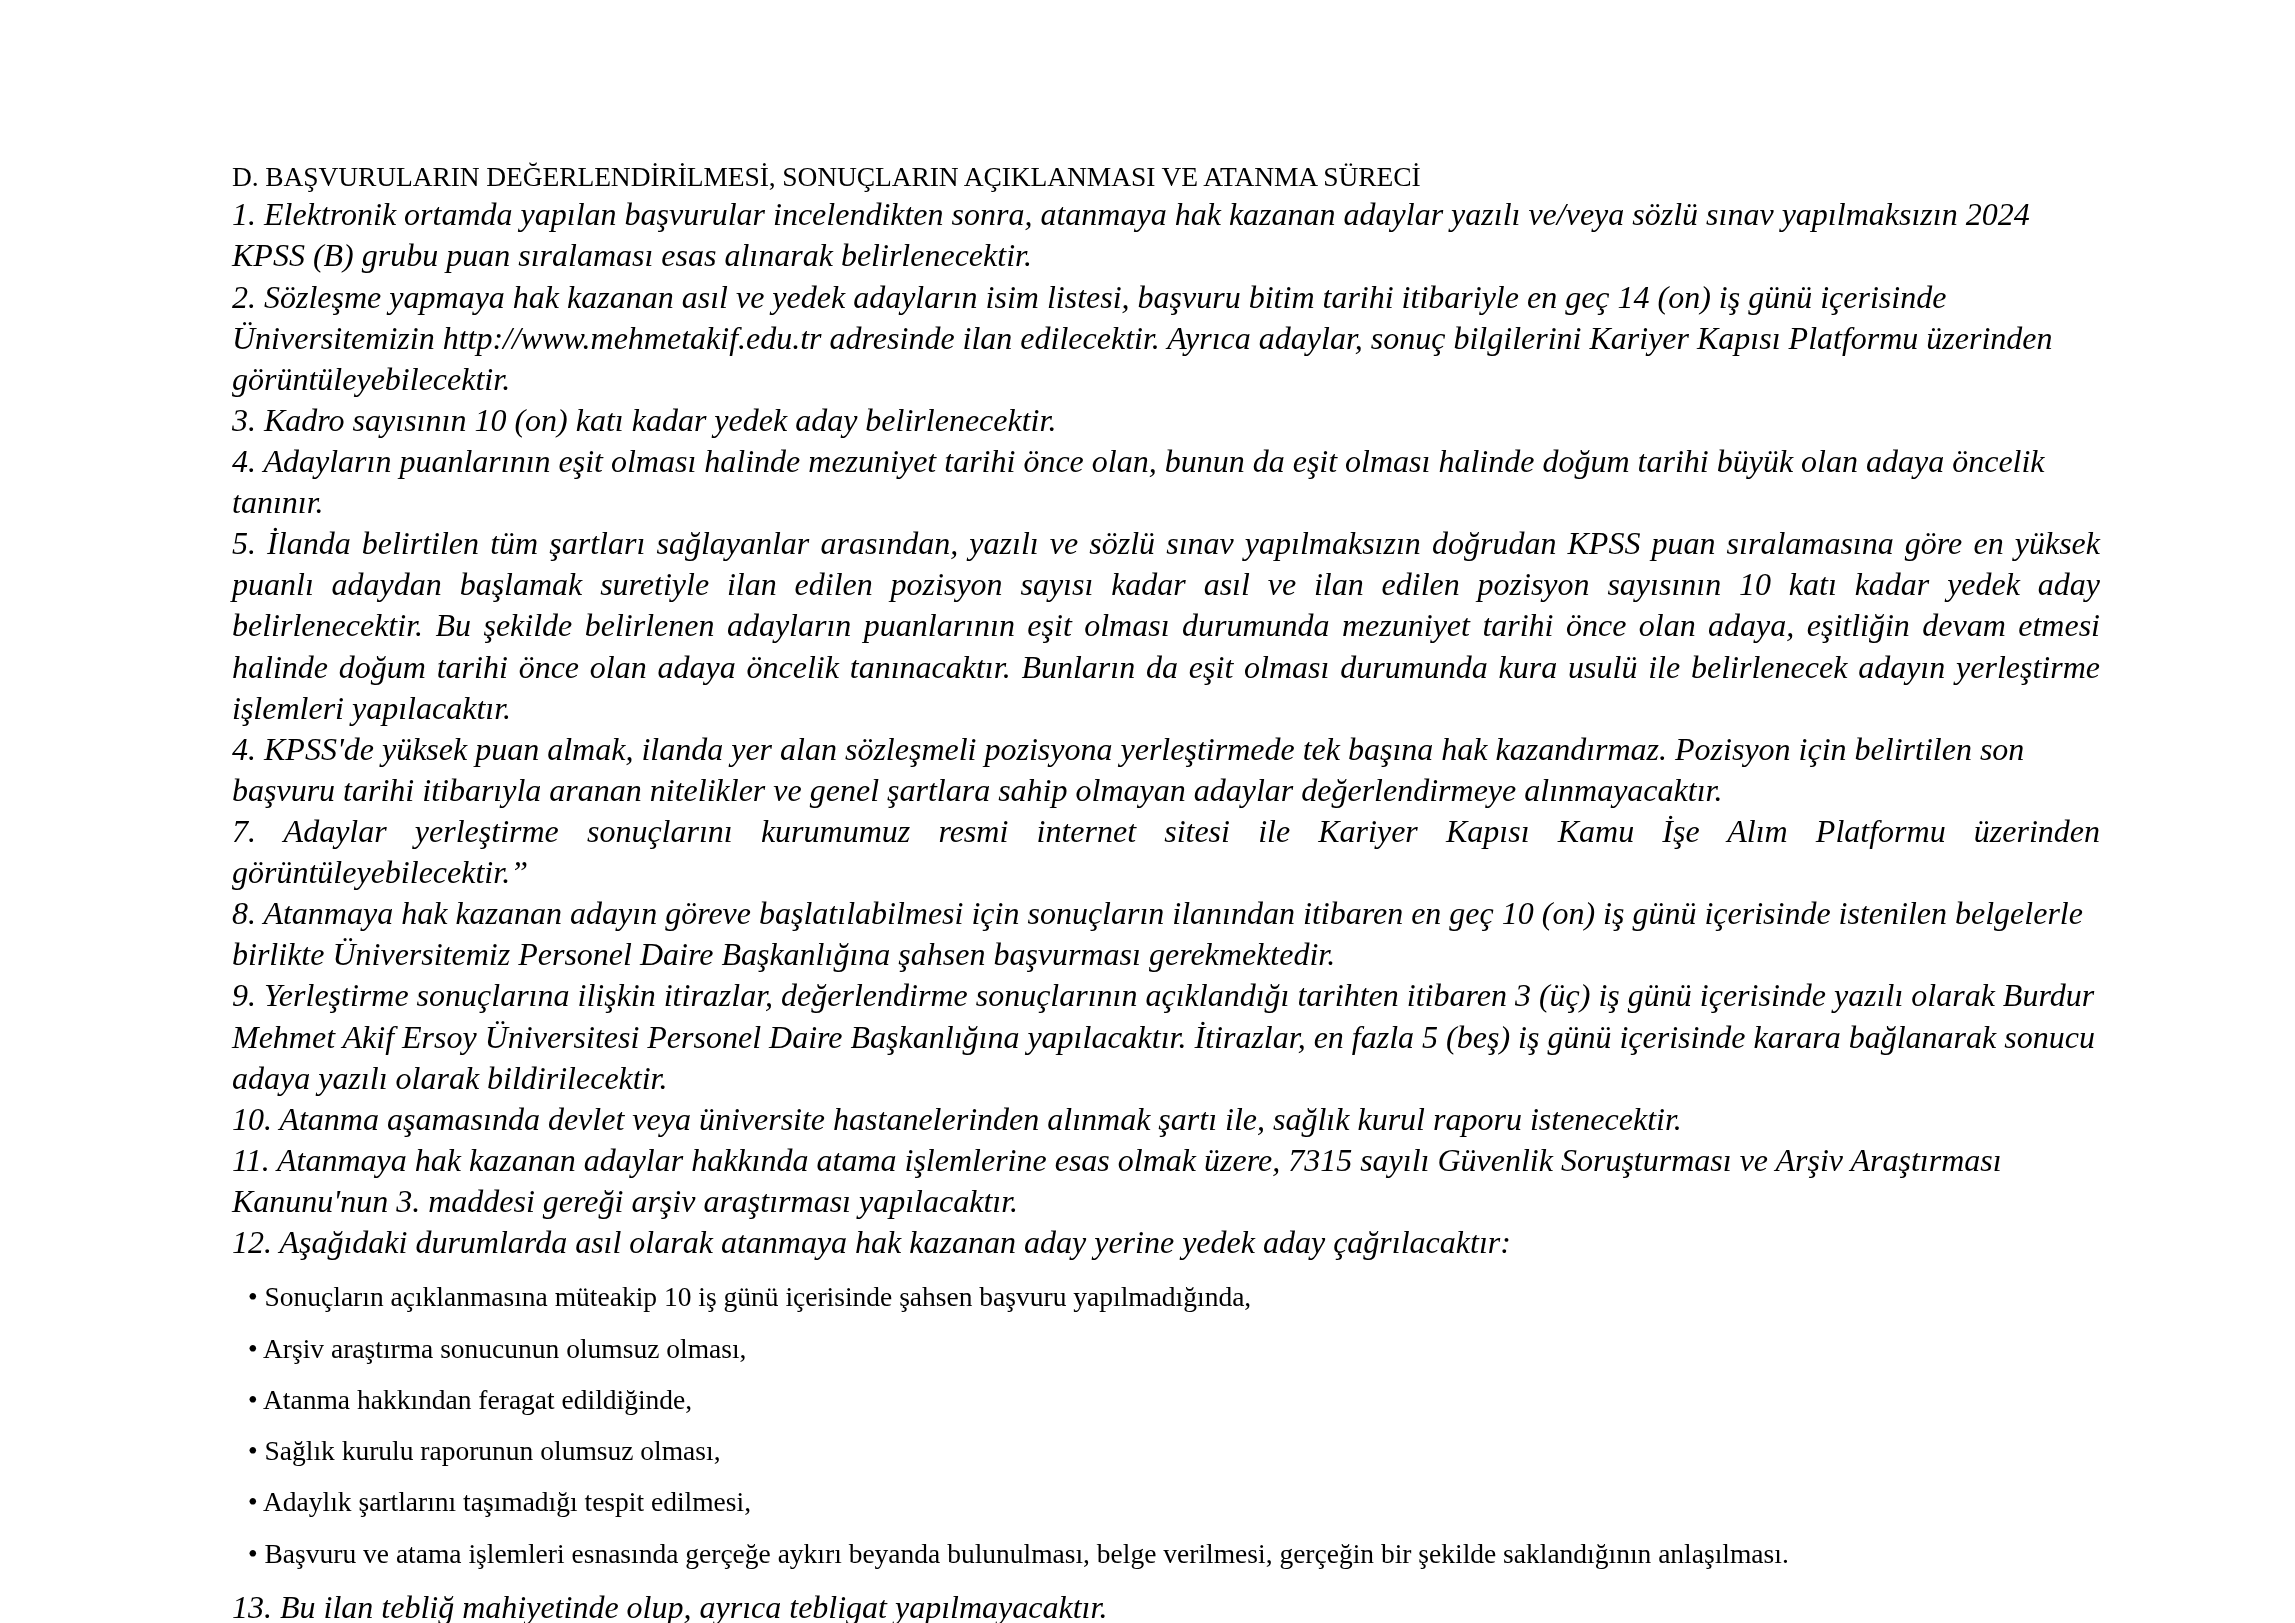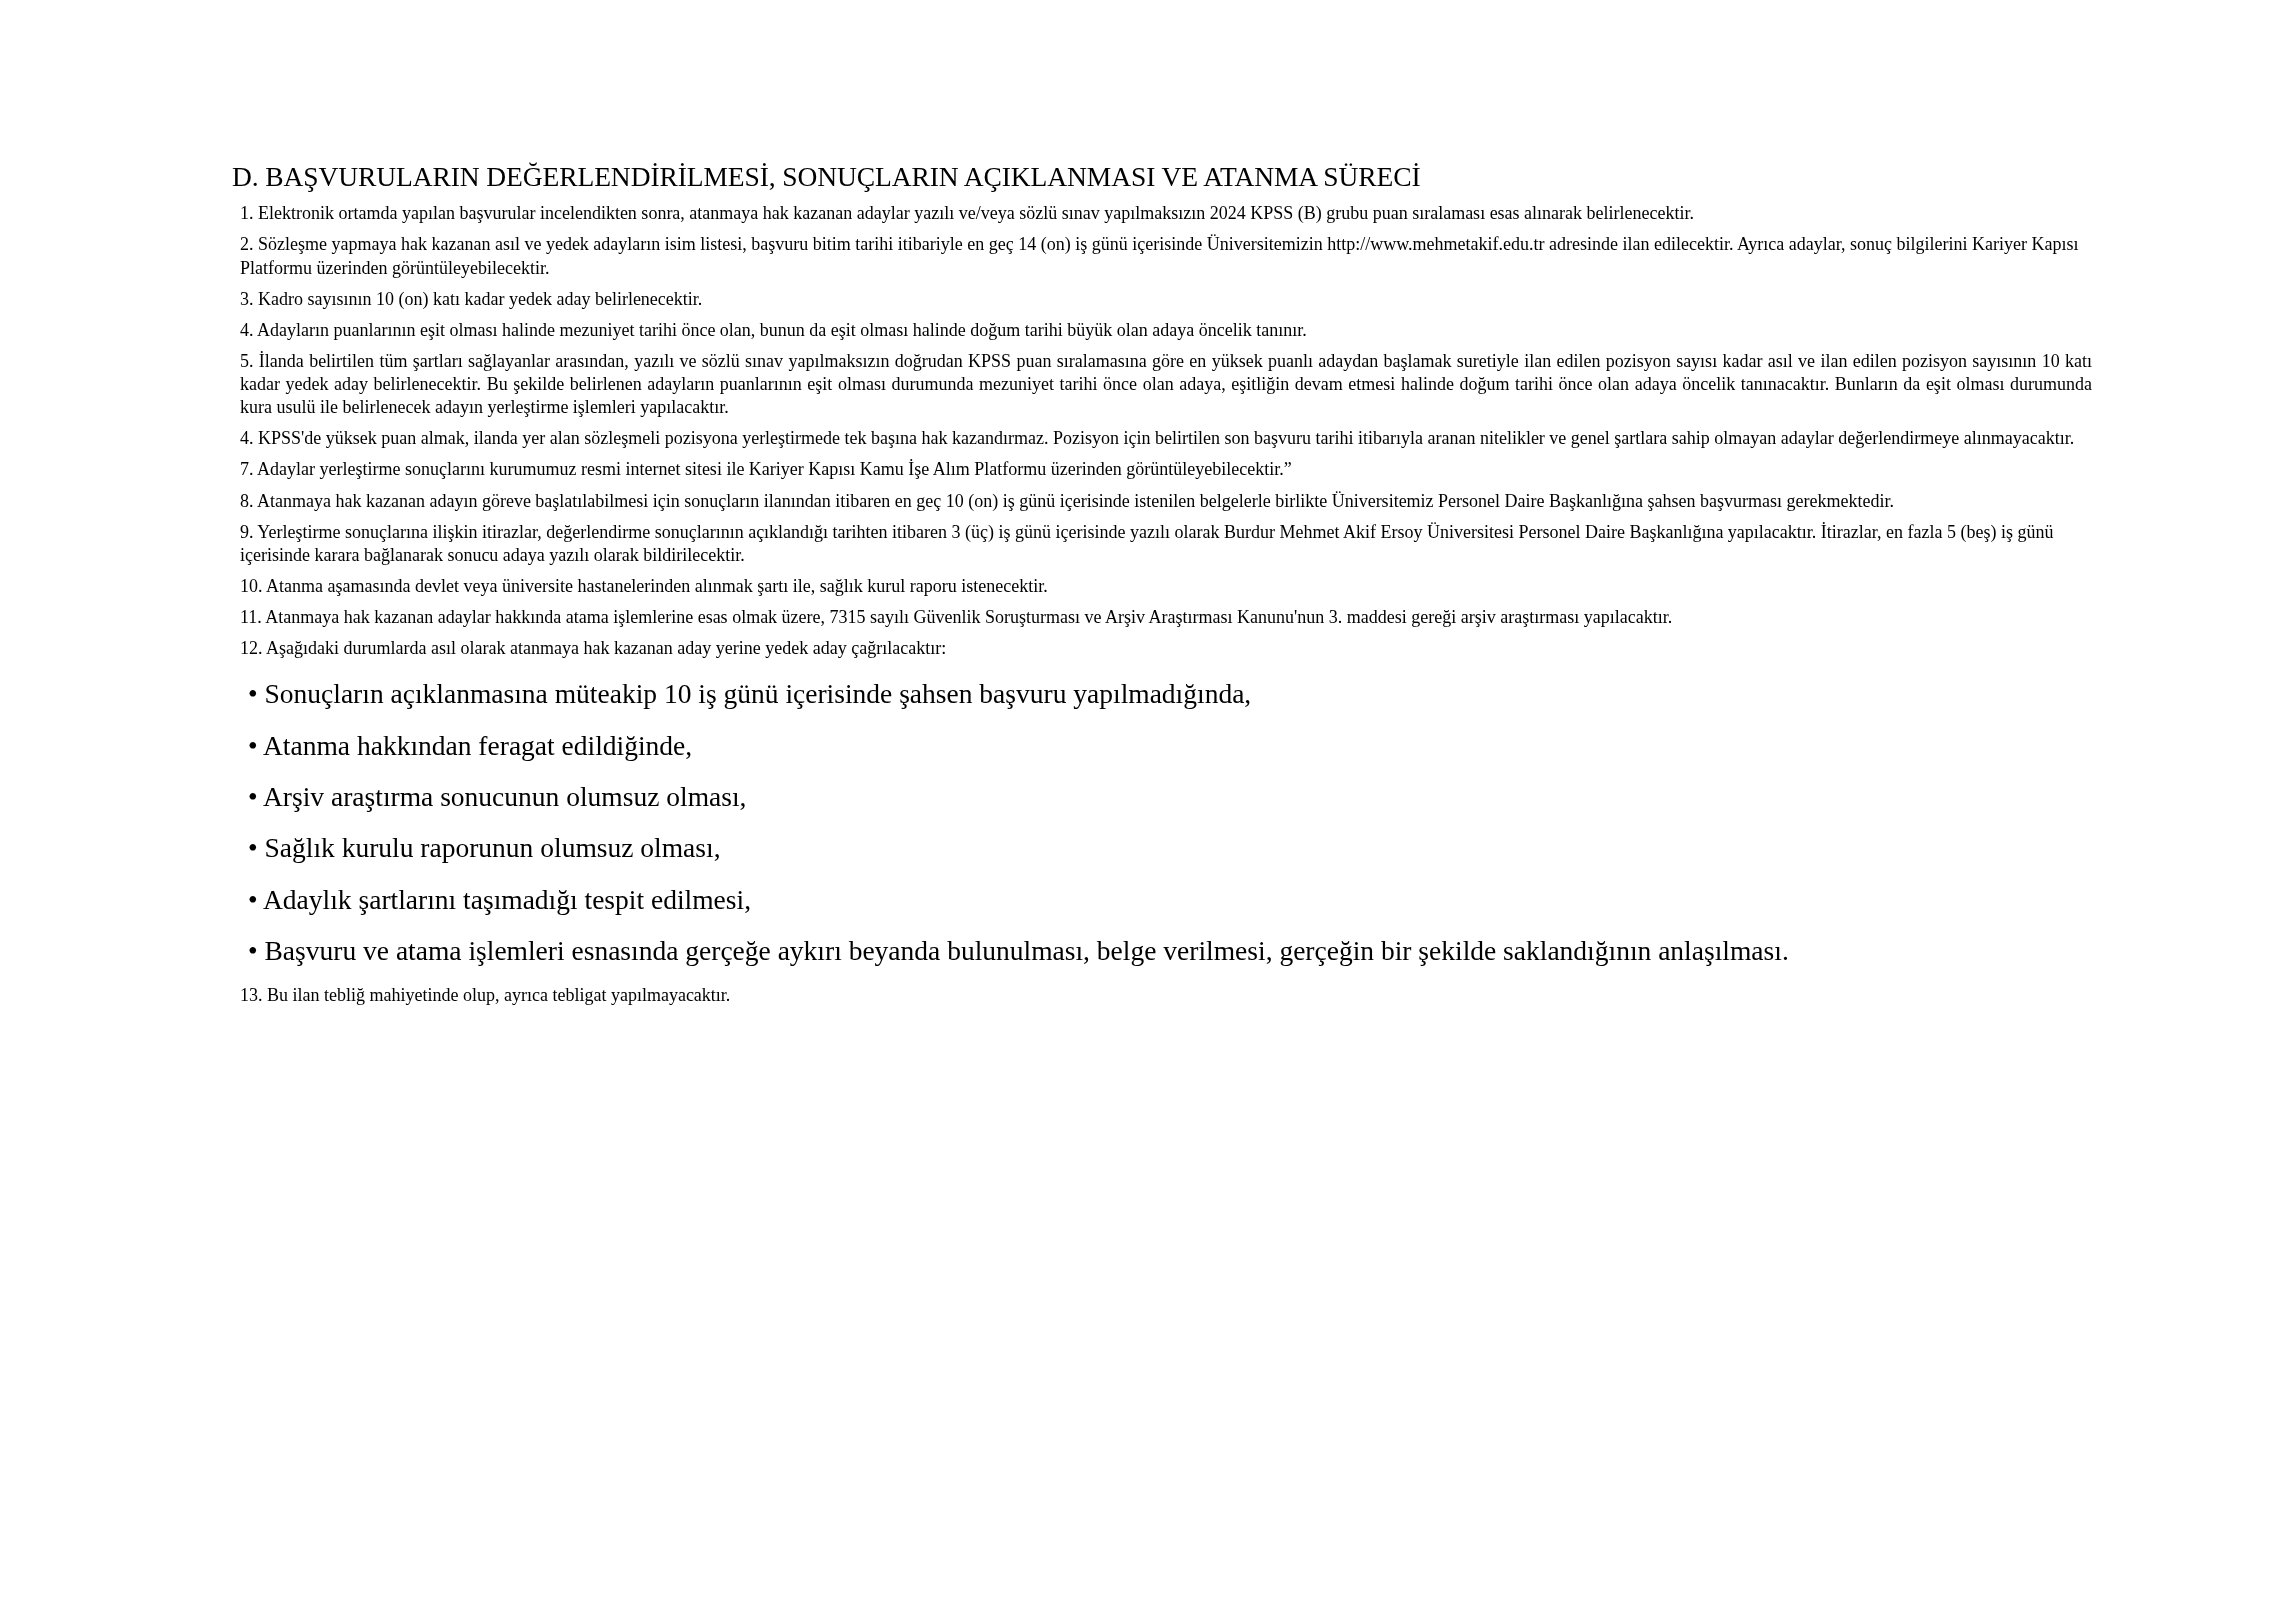--- a/index.html
+++ b/index.html
@@ -30,25 +30,26 @@
   }
   .doc-heading {
     font-size: 27.5px;
     line-height: 1.285;
     text-align: left;
     margin: 0 0 0 0;
     white-space: nowrap;
     letter-spacing: -0.1px;
   }
   .para {
-    font-size: 18px;
+    font-size: 32px;
     line-height: 1.285;
-    margin: 8px;
+    margin: 0;
     text-align: left;
     hyphens: none;
+    font-style: italic;
   }
   .para.justify {
     text-align: justify;
     text-align-last: left;
   }
   .bullet {
     font-size: 27.5px;
     line-height: 1.285;
     margin: 16px;
     text-align: left;
@@ -73,22 +74,22 @@
     <p class="para justify">5. İlanda belirtilen tüm şartları sağlayanlar arasından, yazılı ve sözlü sınav yapılmaksızın doğrudan KPSS puan sıralamasına göre en yüksek puanlı adaydan başlamak suretiyle ilan edilen pozisyon sayısı kadar asıl ve ilan edilen pozisyon sayısının 10 katı kadar yedek aday belirlenecektir. Bu şekilde belirlenen adayların puanlarının eşit olması durumunda mezuniyet tarihi önce olan adaya, eşitliğin devam etmesi halinde doğum tarihi önce olan adaya öncelik tanınacaktır. Bunların da eşit olması durumunda kura usulü ile belirlenecek adayın yerleştirme işlemleri yapılacaktır.</p>
     <p class="para">4. KPSS'de yüksek puan almak, ilanda yer alan sözleşmeli pozisyona yerleştirmede tek başına hak kazandırmaz. Pozisyon için belirtilen son başvuru tarihi itibarıyla aranan nitelikler ve genel şartlara sahip olmayan adaylar değerlendirmeye alınmayacaktır.</p>
     <p class="para justify">7. Adaylar yerleştirme sonuçlarını kurumumuz resmi internet sitesi ile Kariyer Kapısı Kamu İşe Alım Platformu üzerinden görüntüleyebilecektir.”</p>
     <p class="para">8. Atanmaya hak kazanan adayın göreve başlatılabilmesi için sonuçların ilanından itibaren en geç 10 (on) iş günü içerisinde istenilen belgelerle birlikte Üniversitemiz Personel Daire Başkanlığına şahsen başvurması gerekmektedir.</p>
     <p class="para">9. Yerleştirme sonuçlarına ilişkin itirazlar, değerlendirme sonuçlarının açıklandığı tarihten itibaren 3 (üç) iş günü içerisinde yazılı olarak Burdur Mehmet Akif Ersoy Üniversitesi Personel Daire Başkanlığına yapılacaktır. İtirazlar, en fazla 5 (beş) iş günü içerisinde karara bağlanarak sonucu adaya yazılı olarak bildirilecektir.</p>
     <p class="para">10. Atanma aşamasında devlet veya üniversite hastanelerinden alınmak şartı ile, sağlık kurul raporu istenecektir.</p>
     <p class="para">11. Atanmaya hak kazanan adaylar hakkında atama işlemlerine esas olmak üzere, 7315 sayılı Güvenlik Soruşturması ve Arşiv Araştırması Kanunu'nun 3. maddesi gereği arşiv araştırması yapılacaktır.</p>
     <p class="para">12. Aşağıdaki durumlarda asıl olarak atanmaya hak kazanan aday yerine yedek aday çağrılacaktır:</p>
 
     <p class="bullet"><span class="bullet-mark">•</span> <span>Sonuçların açıklanmasına müteakip 10 iş günü içerisinde şahsen başvuru yapılmadığında,</span></p>
+    <p class="bullet"><span class="bullet-mark">•</span> <span>Arşiv araştırma sonucunun olumsuz olması,</span></p>
     <p class="bullet"><span class="bullet-mark">•</span> <span>Atanma hakkından feragat edildiğinde,</span></p>
-    <p class="bullet"><span class="bullet-mark">•</span> <span>Arşiv araştırma sonucunun olumsuz olması,</span></p>
     <p class="bullet"><span class="bullet-mark">•</span> <span>Sağlık kurulu raporunun olumsuz olması,</span></p>
     <p class="bullet"><span class="bullet-mark">•</span> <span>Adaylık şartlarını taşımadığı tespit edilmesi,</span></p>
     <p class="bullet"><span class="bullet-mark">•</span> <span>Başvuru ve atama işlemleri esnasında gerçeğe aykırı beyanda bulunulması, belge verilmesi, gerçeğin bir şekilde saklandığının anlaşılması.</span></p>
 
     <p class="para">13. Bu ilan tebliğ mahiyetinde olup, ayrıca tebligat yapılmayacaktır.</p>
 
   </div>
 </div>
 
 

